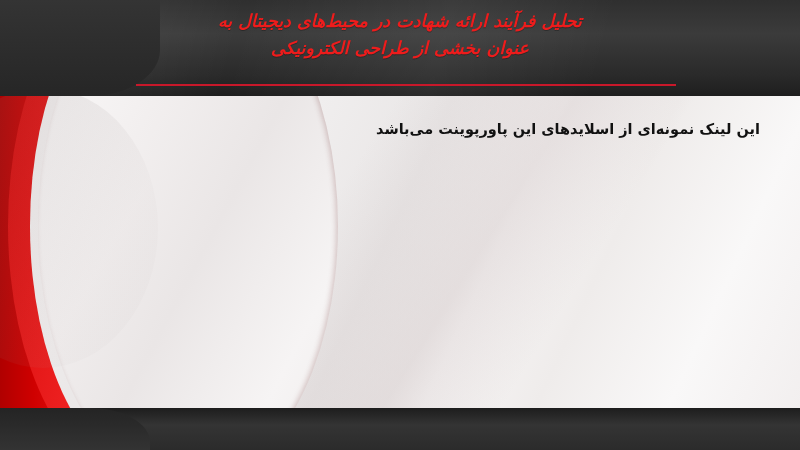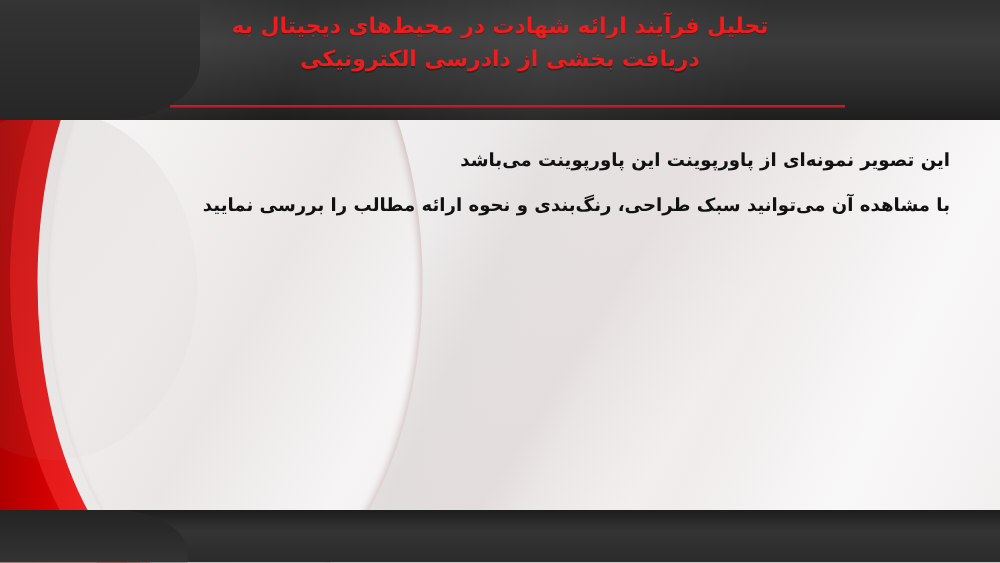--- a/index.html
+++ b/index.html
@@ -137,20 +137,21 @@
     box-sizing: border-box;
   }
   .title-text {
     color: #ee1c1c;
     font-size: 17.5px;
     font-weight: bold;
     line-height: 1.55;
     letter-spacing: 0;
     direction: rtl;
     text-shadow: 0 1px 0 rgba(0,0,0,0.25);
+    font-style: italic;
   }
   .title-rule {
     position: absolute;
     left: 136px; top: 84px;
     width: 540px; height: 2px;
     background: #c8182a;
   }
 
   
   .content {
@@ -189,22 +190,21 @@
   <div class="band-top">
     <div class="band-top-sheen"></div>
   </div>
   <div class="top-tongue"></div>
 
   <div class="band-bottom"></div>
   <div class="bottom-tongue"></div>
 
   <div class="title-block">
     <div class="title-text">تحلیل فرآیند ارائه شهادت در محیط‌های دیجیتال به</div>
-    <div class="title-text">دریافت بخشی از دادرسی الکترونیکی</div>
+    <div class="title-text">عنوان بخشی از طراحی الکترونیکی</div>
   </div>
   <div class="title-rule"></div>
 
   <div class="content">
-    <p>این تصویر نمونه‌ای از پاورپوینت این پاورپوینت می‌باشد</p>
-    <p>با مشاهده آن می‌توانید سبک طراحی، رنگ‌بندی و نحوه ارائه مطالب را بررسی نمایید</p>
+    <p>این لینک نمونه‌ای از اسلایدهای این پاورپوینت می‌باشد</p>
   </div>
 
 </div>
 
 </body></html>

